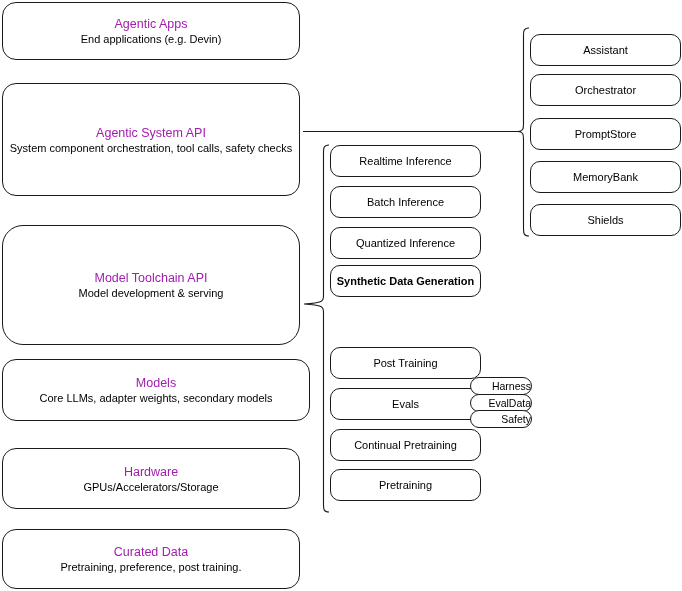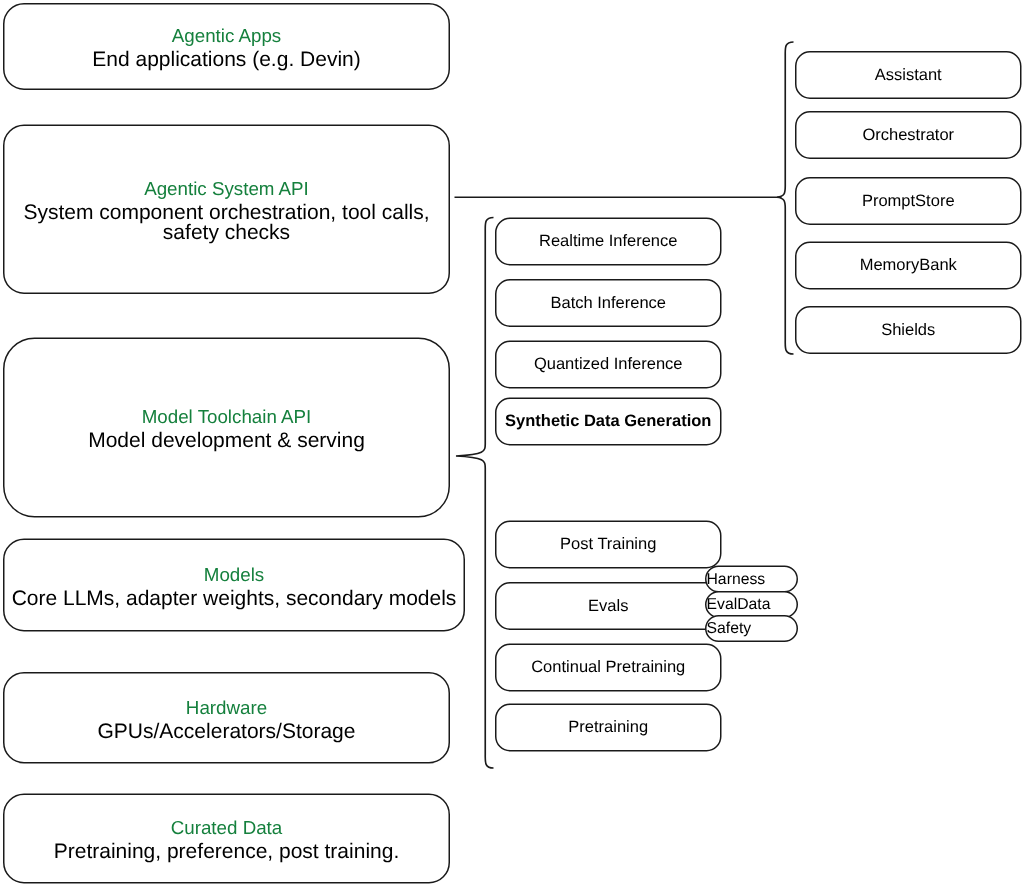--- a/index.html
+++ b/index.html
@@ -33,24 +33,24 @@
     align-items: center;
     justify-content: center;
     text-align: center;
   }
   .layer-box {
     border-radius: 14px;
   }
   .layer-title {
     font-size: 12.5px;
     line-height: 16px;
-    color: #15803d;
+    color: #a21caf;
   }
   .layer-sub {
-    font-size: 14px;
+    font-size: 11px;
     line-height: 13px;
     color: #000;
     margin-top: 1px;
   }
   .cap-box,
   .comp-box {
     border-radius: 10px;
     font-size: 11.5px;
     line-height: 14px;
   }
@@ -60,21 +60,21 @@
   }
   
   .pill {
     position: absolute;
     box-sizing: border-box;
     background: #ffffff;
     border: 1px solid #1a1a1a;
     border-radius: 999px;
     display: flex;
     align-items: center;
-    justify-content: flex-start;
+    justify-content: flex-end;
     font-size: 10.5px;
     line-height: 12px;
     color: #000;
     z-index: 5;
   }
   
   #connectors {
     position: absolute;
     left: 0;
     top: 0;

